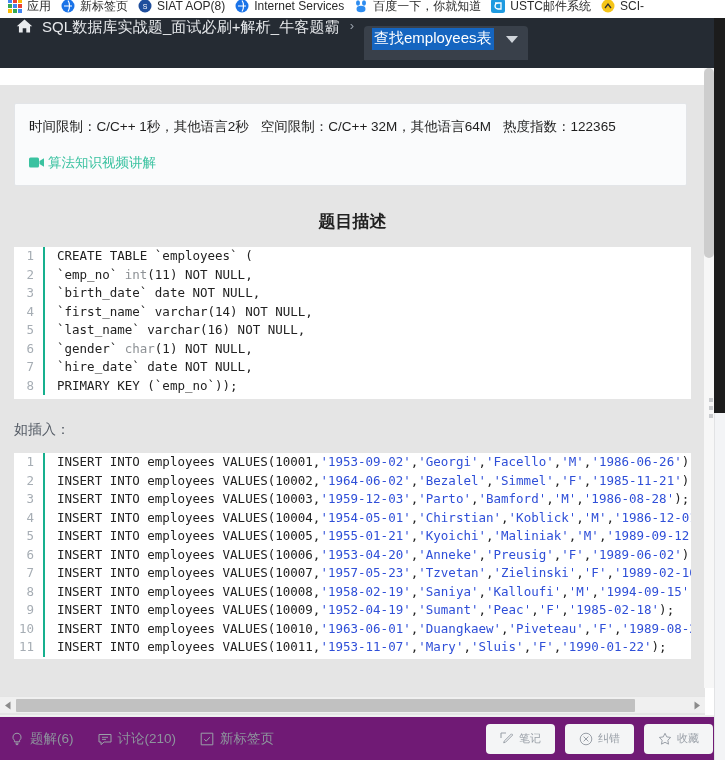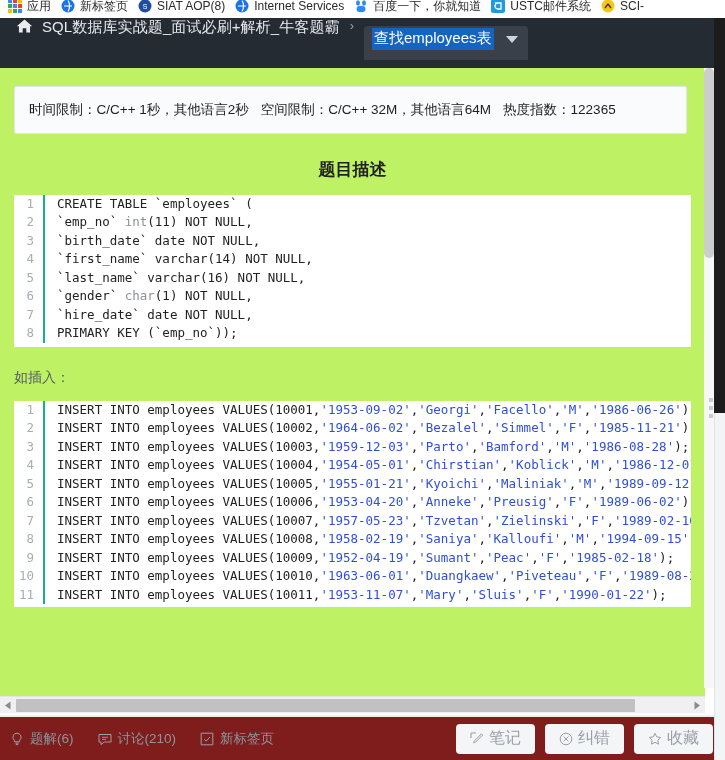--- a/index.html
+++ b/index.html
@@ -64,23 +64,23 @@
   }
 
   
   .page {
     position: absolute; top: 68px; left: 0;
     width: 725px; height: 692px;
     background: #ffffff;
     overflow: hidden;
   }
   .content {
-    position: absolute; top: 0; left: 0;
+    position: absolute; top: 17px; left: 0;
     width: 705px; height: 645px;
-    background: #bef264;
+    background: #e5e5e5;
     padding: 14px 14px 0 14px;
     overflow: hidden;
   }
 
   
   .info-panel {
     border: 1px solid #e3e5e8;
     background: #fafbfc;
     border-radius: 2px;
     padding: 14px 14px 13px 14px;
@@ -195,36 +195,36 @@
   }
   .grip i {
     display:block; width: 4px; height: 4px; margin-bottom: 4px;
     background: #c9cbce;
   }
 
   
   .bottom-bar {
     position: absolute; left: 0; bottom: 0;
     width: 725px; height: 44px;
-    background: #7f1d1d;
+    background: #701a75;
     border-top: 1px solid #ededed;
     display: flex; align-items: center;
     padding: 0 12px 0 10px;
   }
   .bb-left { display: flex; align-items: center; gap: 24px; }
   .bb-item {
     display: inline-flex; align-items: center; gap: 6px;
     font-size: 13.5px; color: #8d949d; cursor: pointer;
   }
   .bb-right { margin-left: auto; display: flex; align-items: center; gap: 10px; }
   .bb-btn {
     display: inline-flex; align-items: center; gap: 5px;
     height: 30px; padding: 0 14px;
     background: #f4f5f6; border-radius: 4px;
-    font-size: 16px; color: #9aa0a8; cursor: pointer;
+    font-size: 11px; color: #9aa0a8; cursor: pointer;
     white-space: nowrap;
   }
   .ico16 { width: 14px; height: 14px; flex: none; display:block; }
 
   .divider-soft {
     position: absolute; left: 0; bottom: 44px;
     width: 725px; height: 1px; background: #f1f1f1;
   }
 </style>
 </head>
@@ -303,20 +303,27 @@
 </div>
 
 <div class="page">
 
   <div class="content">
 
     <div class="info-panel">
       <div class="limits">
         <span>时间限制：C/C++ 1秒，其他语言2秒</span><span class="gap"></span><span>空间限制：C/C++ 32M，其他语言64M</span><span class="gap"></span><span>热度指数：122365</span>
       </div>
+      <div class="video-link">
+        <svg class="cam-ico" viewBox="0 0 15 11">
+          <rect x="0" y="0.5" width="10" height="10" rx="1.5" fill="#3ac2a0"></rect>
+          <path d="M10.5 4L15 1.2v8.6L10.5 7z" fill="#3ac2a0"></path>
+        </svg>
+        <span>算法知识视频讲解</span>
+      </div>
     </div>
 
     <h2 class="sect">题目描述</h2>
 
 
     <div class="code-wrap box1">
       <table class="code"><tbody id="code-create-body"><tr><td class="ln">1</td><td class="src"><span>CREATE TABLE `employees` (</span></td></tr><tr><td class="ln">2</td><td class="src"><span>`emp_no` </span><span class="k-type">int</span><span>(11) NOT NULL,</span></td></tr><tr><td class="ln">3</td><td class="src"><span>`birth_date` date NOT NULL,</span></td></tr><tr><td class="ln">4</td><td class="src"><span>`first_name` varchar(14) NOT NULL,</span></td></tr><tr><td class="ln">5</td><td class="src"><span>`last_name` varchar(16) NOT NULL,</span></td></tr><tr><td class="ln">6</td><td class="src"><span>`gender` </span><span class="k-type">char</span><span>(1) NOT NULL,</span></td></tr><tr><td class="ln">7</td><td class="src"><span>`hire_date` date NOT NULL,</span></td></tr><tr><td class="ln">8</td><td class="src"><span>PRIMARY KEY (`emp_no`));</span></td></tr></tbody></table>
     </div>
 
     <p class="sub-note">如插入：</p>

